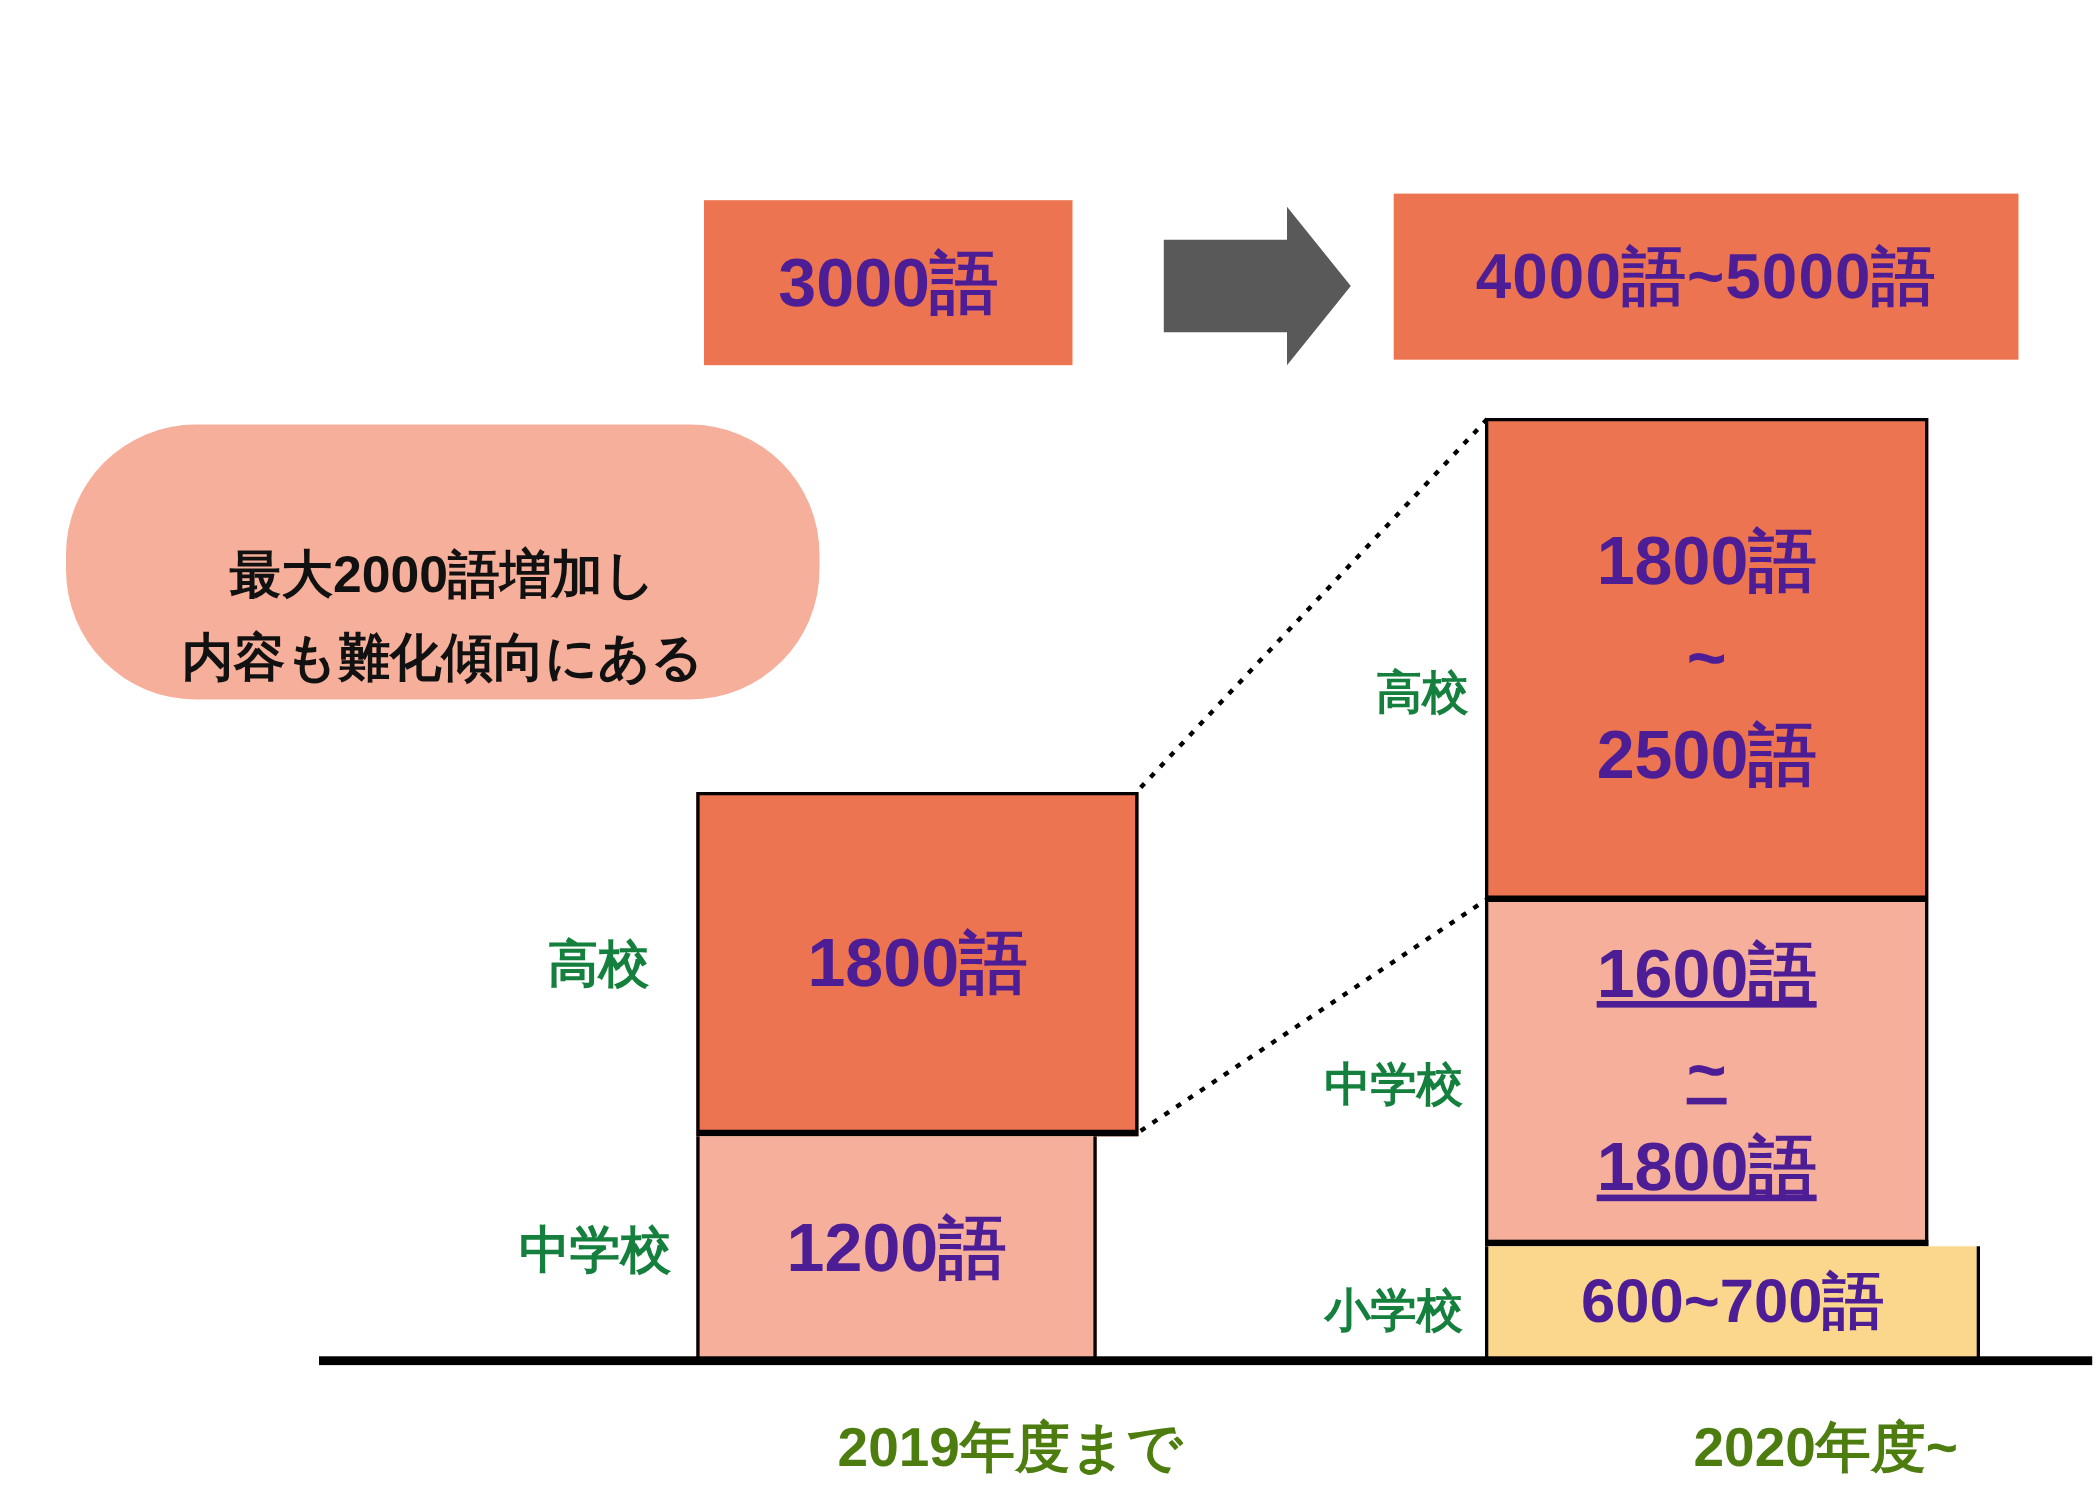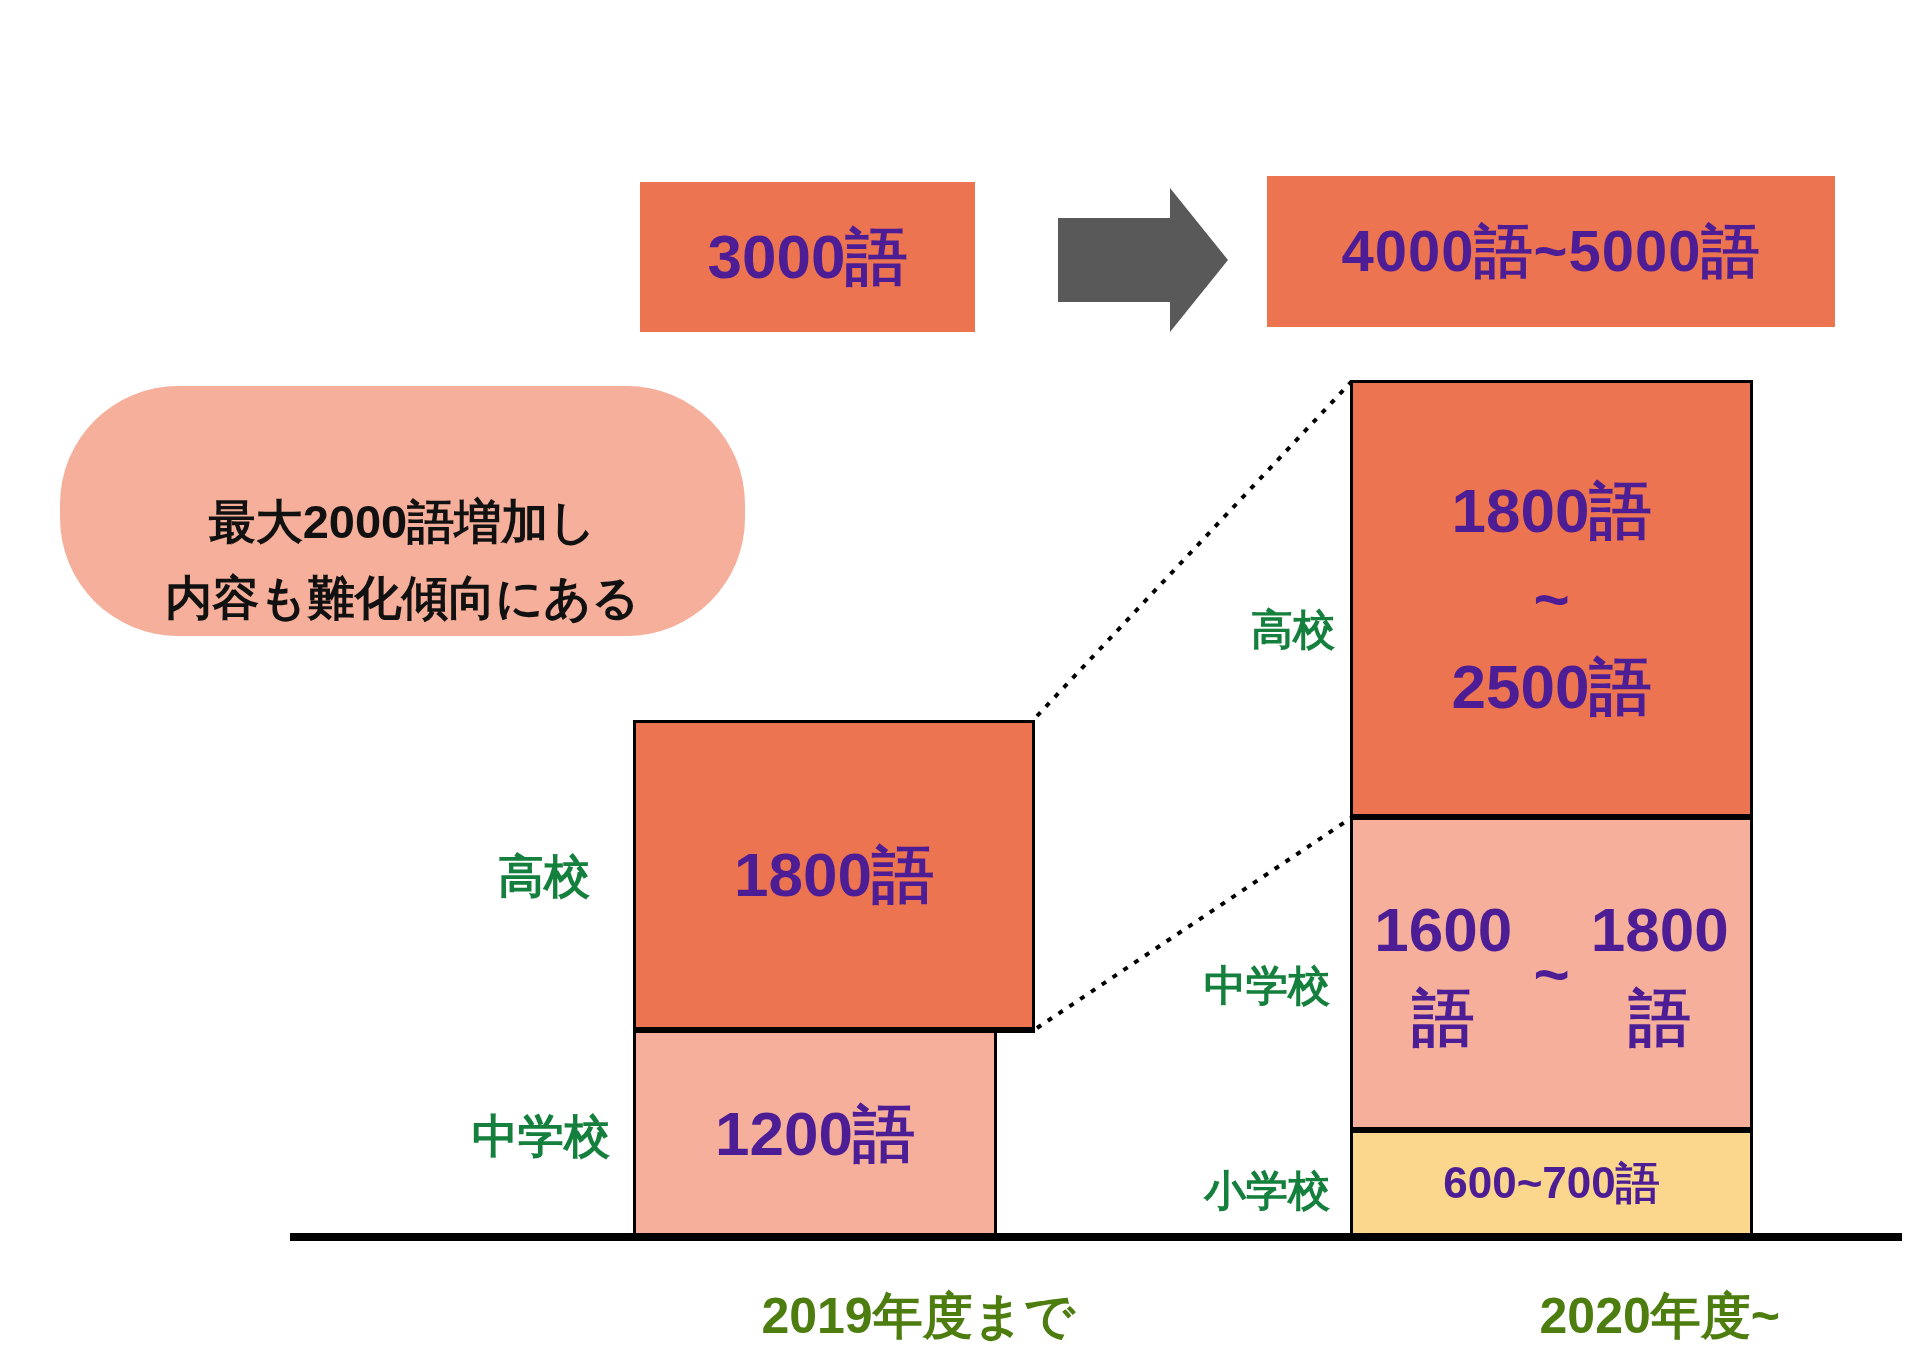--- a/index.html
+++ b/index.html
@@ -31,22 +31,22 @@
   .seg-orange { background:#ED7450; }
   .seg-pink   { background:#F5AF9A; }
   .seg-yellow { background:#FBD78D; }
 
   #lb-hs  { left:633px; top:720px;  width:402px; height:313px; border-bottom-width:6px; font-size:62px; }
   #lb-jhs { left:633px; top:1033px; width:364px; height:204px; border-top:none; font-size:62px; }
 
   #rb-hs  { left:1350px; top:380px;  width:403px; height:440px; border-bottom-width:6px;
             flex-direction:column; font-size:62px; line-height:88px; }
   #rb-jhs { left:1350px; top:820px;  width:403px; height:313px; border-top:none; border-bottom-width:6px;
-            flex-direction:row; font-size:62px; line-height:88px; }
-  #rb-es  { left:1350px; top:1133px; width:403px; height:104px; border-top:none; font-size:44px; }
+            flex-direction:column; font-size:62px; line-height:88px;text-decoration:underline; }
+  #rb-es  { left:1350px; top:1133px; width:450px; height:104px; border-top:none; font-size:56px; }
 
   
   .side-label { font-weight:700; text-align:right; color:#15803d; }
   #lbl-hs-before  { left:400px; top:846px;  width:190px; font-size:46px; }
   #lbl-jhs-before { left:400px; top:1106px; width:210px; font-size:46px; }
   #lbl-hs-after   { left:1145px; top:602px; width:190px; font-size:42px; }
   #lbl-jhs-after  { left:1137px; top:958px; width:193px; font-size:42px; }
   #lbl-es-after   { left:1140px; top:1163px; width:190px; font-size:42px; }
 
   

